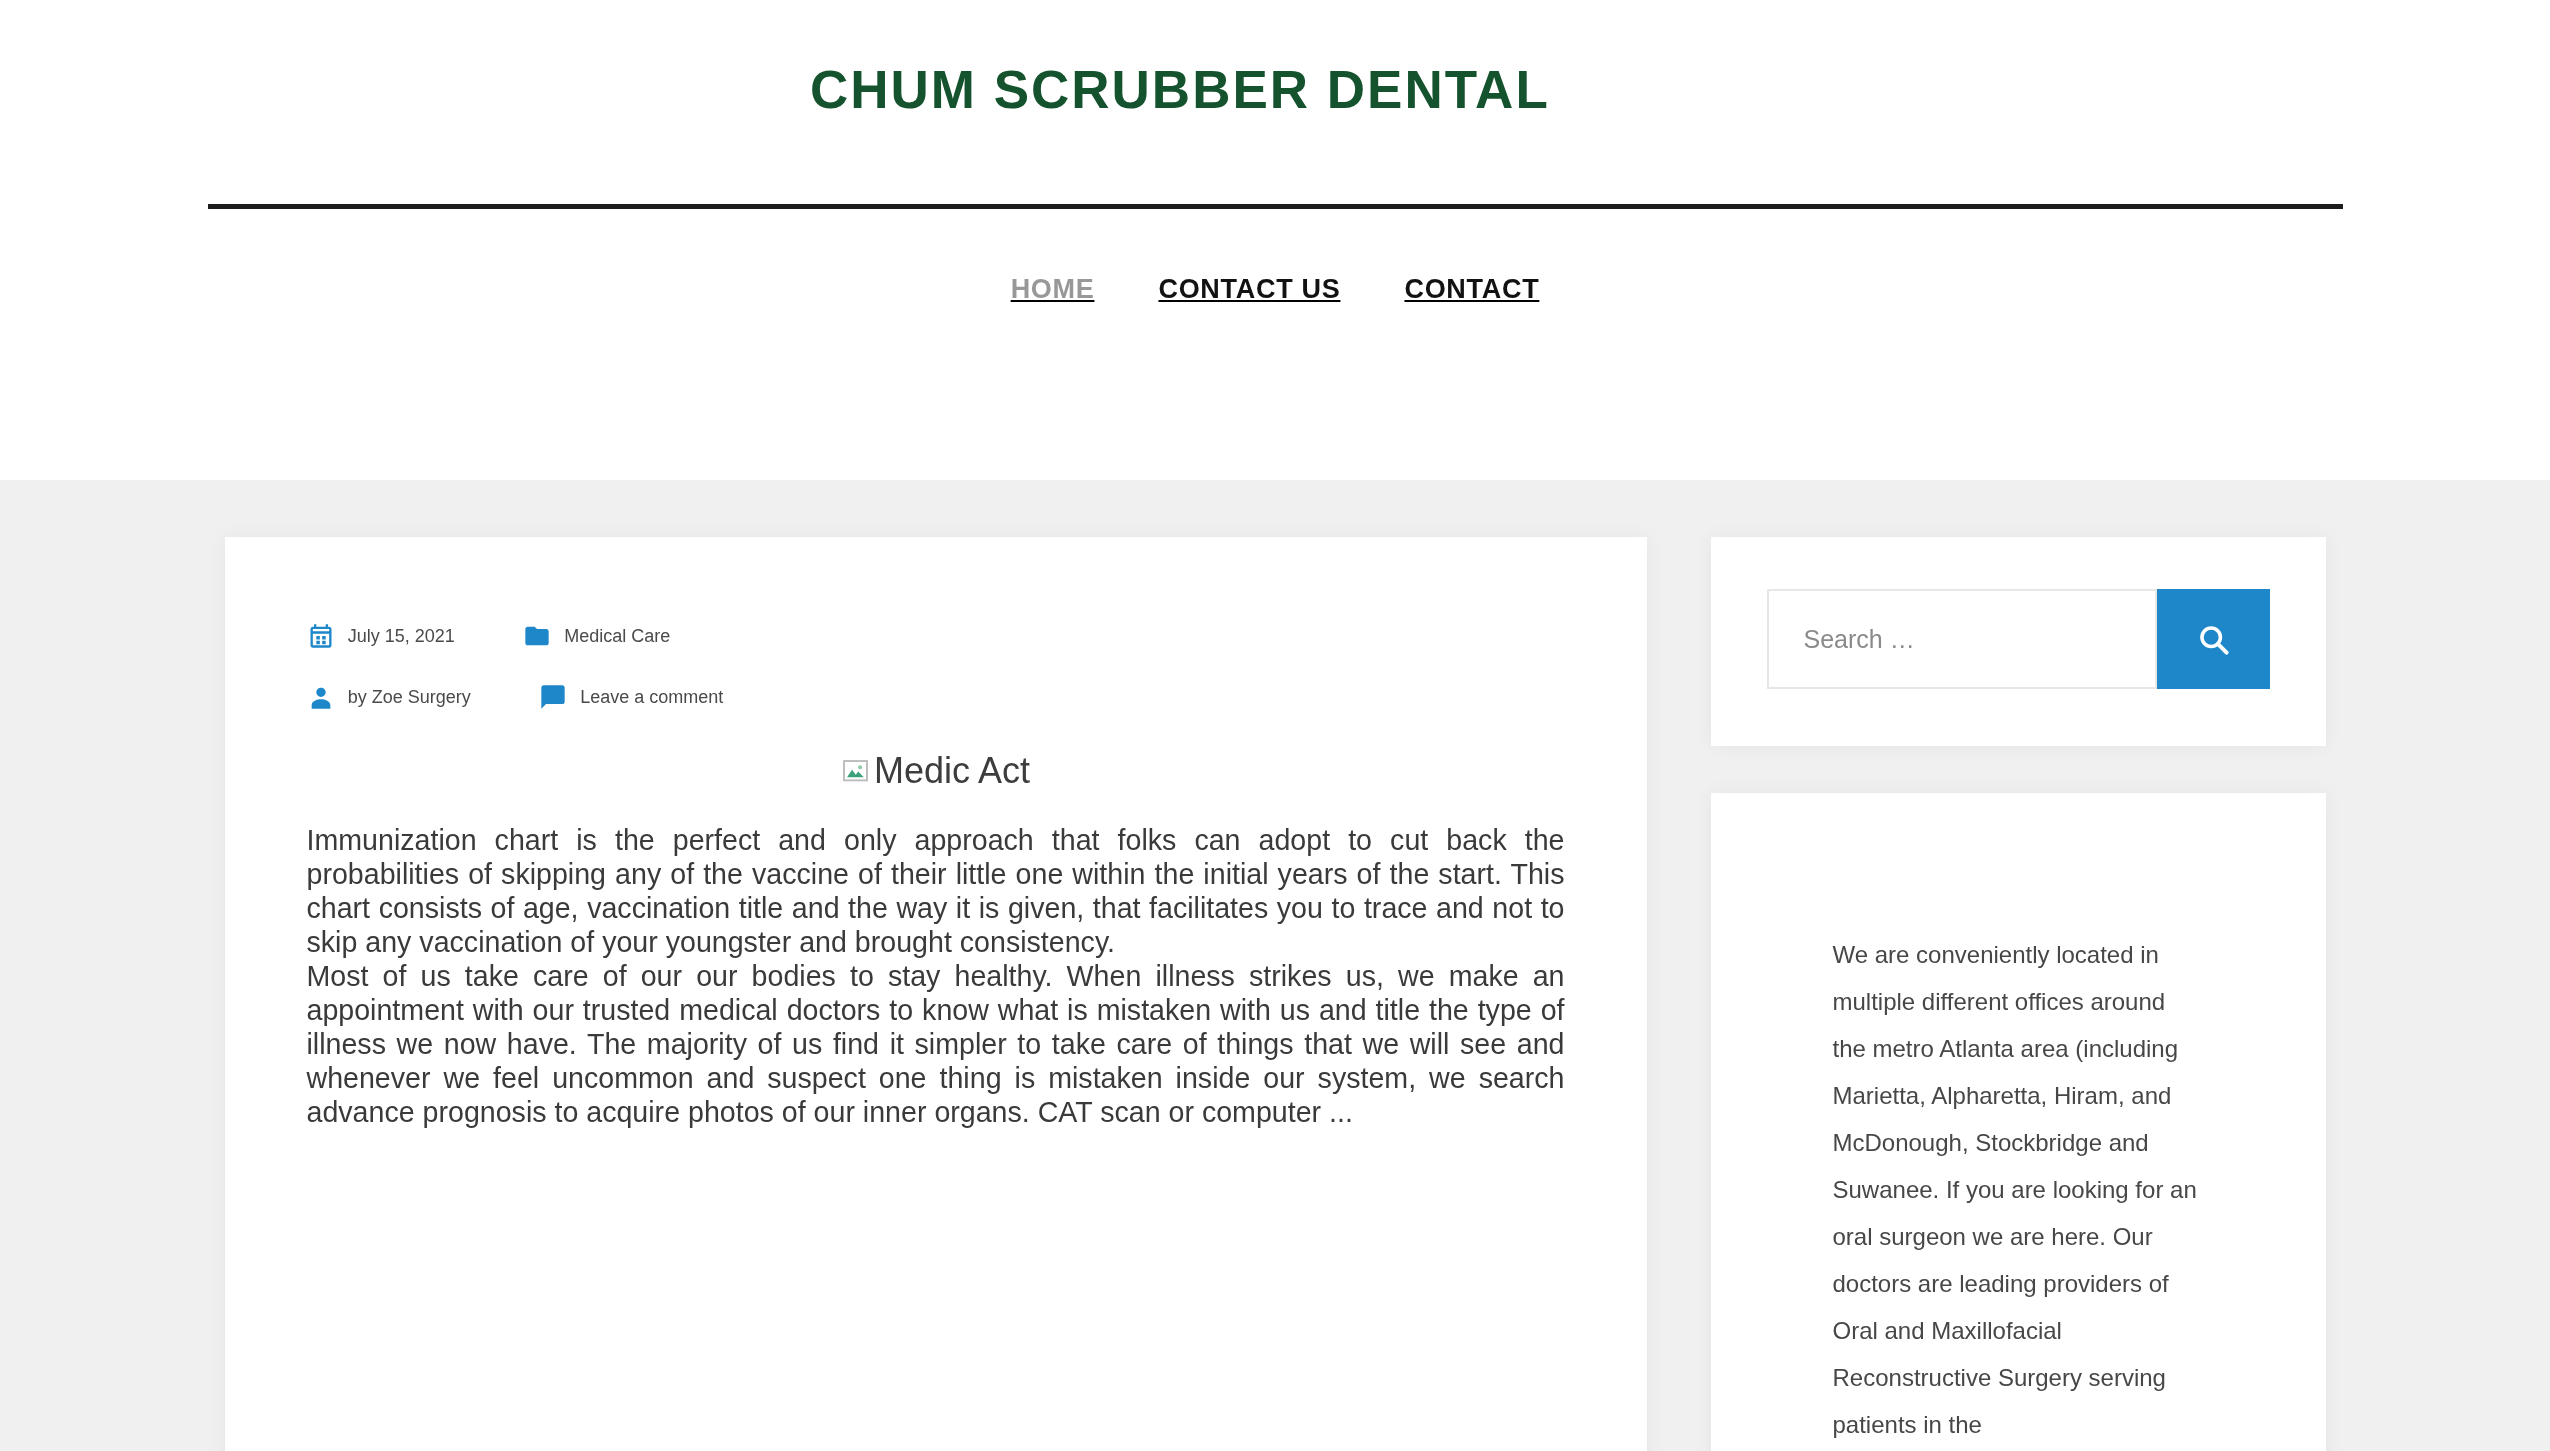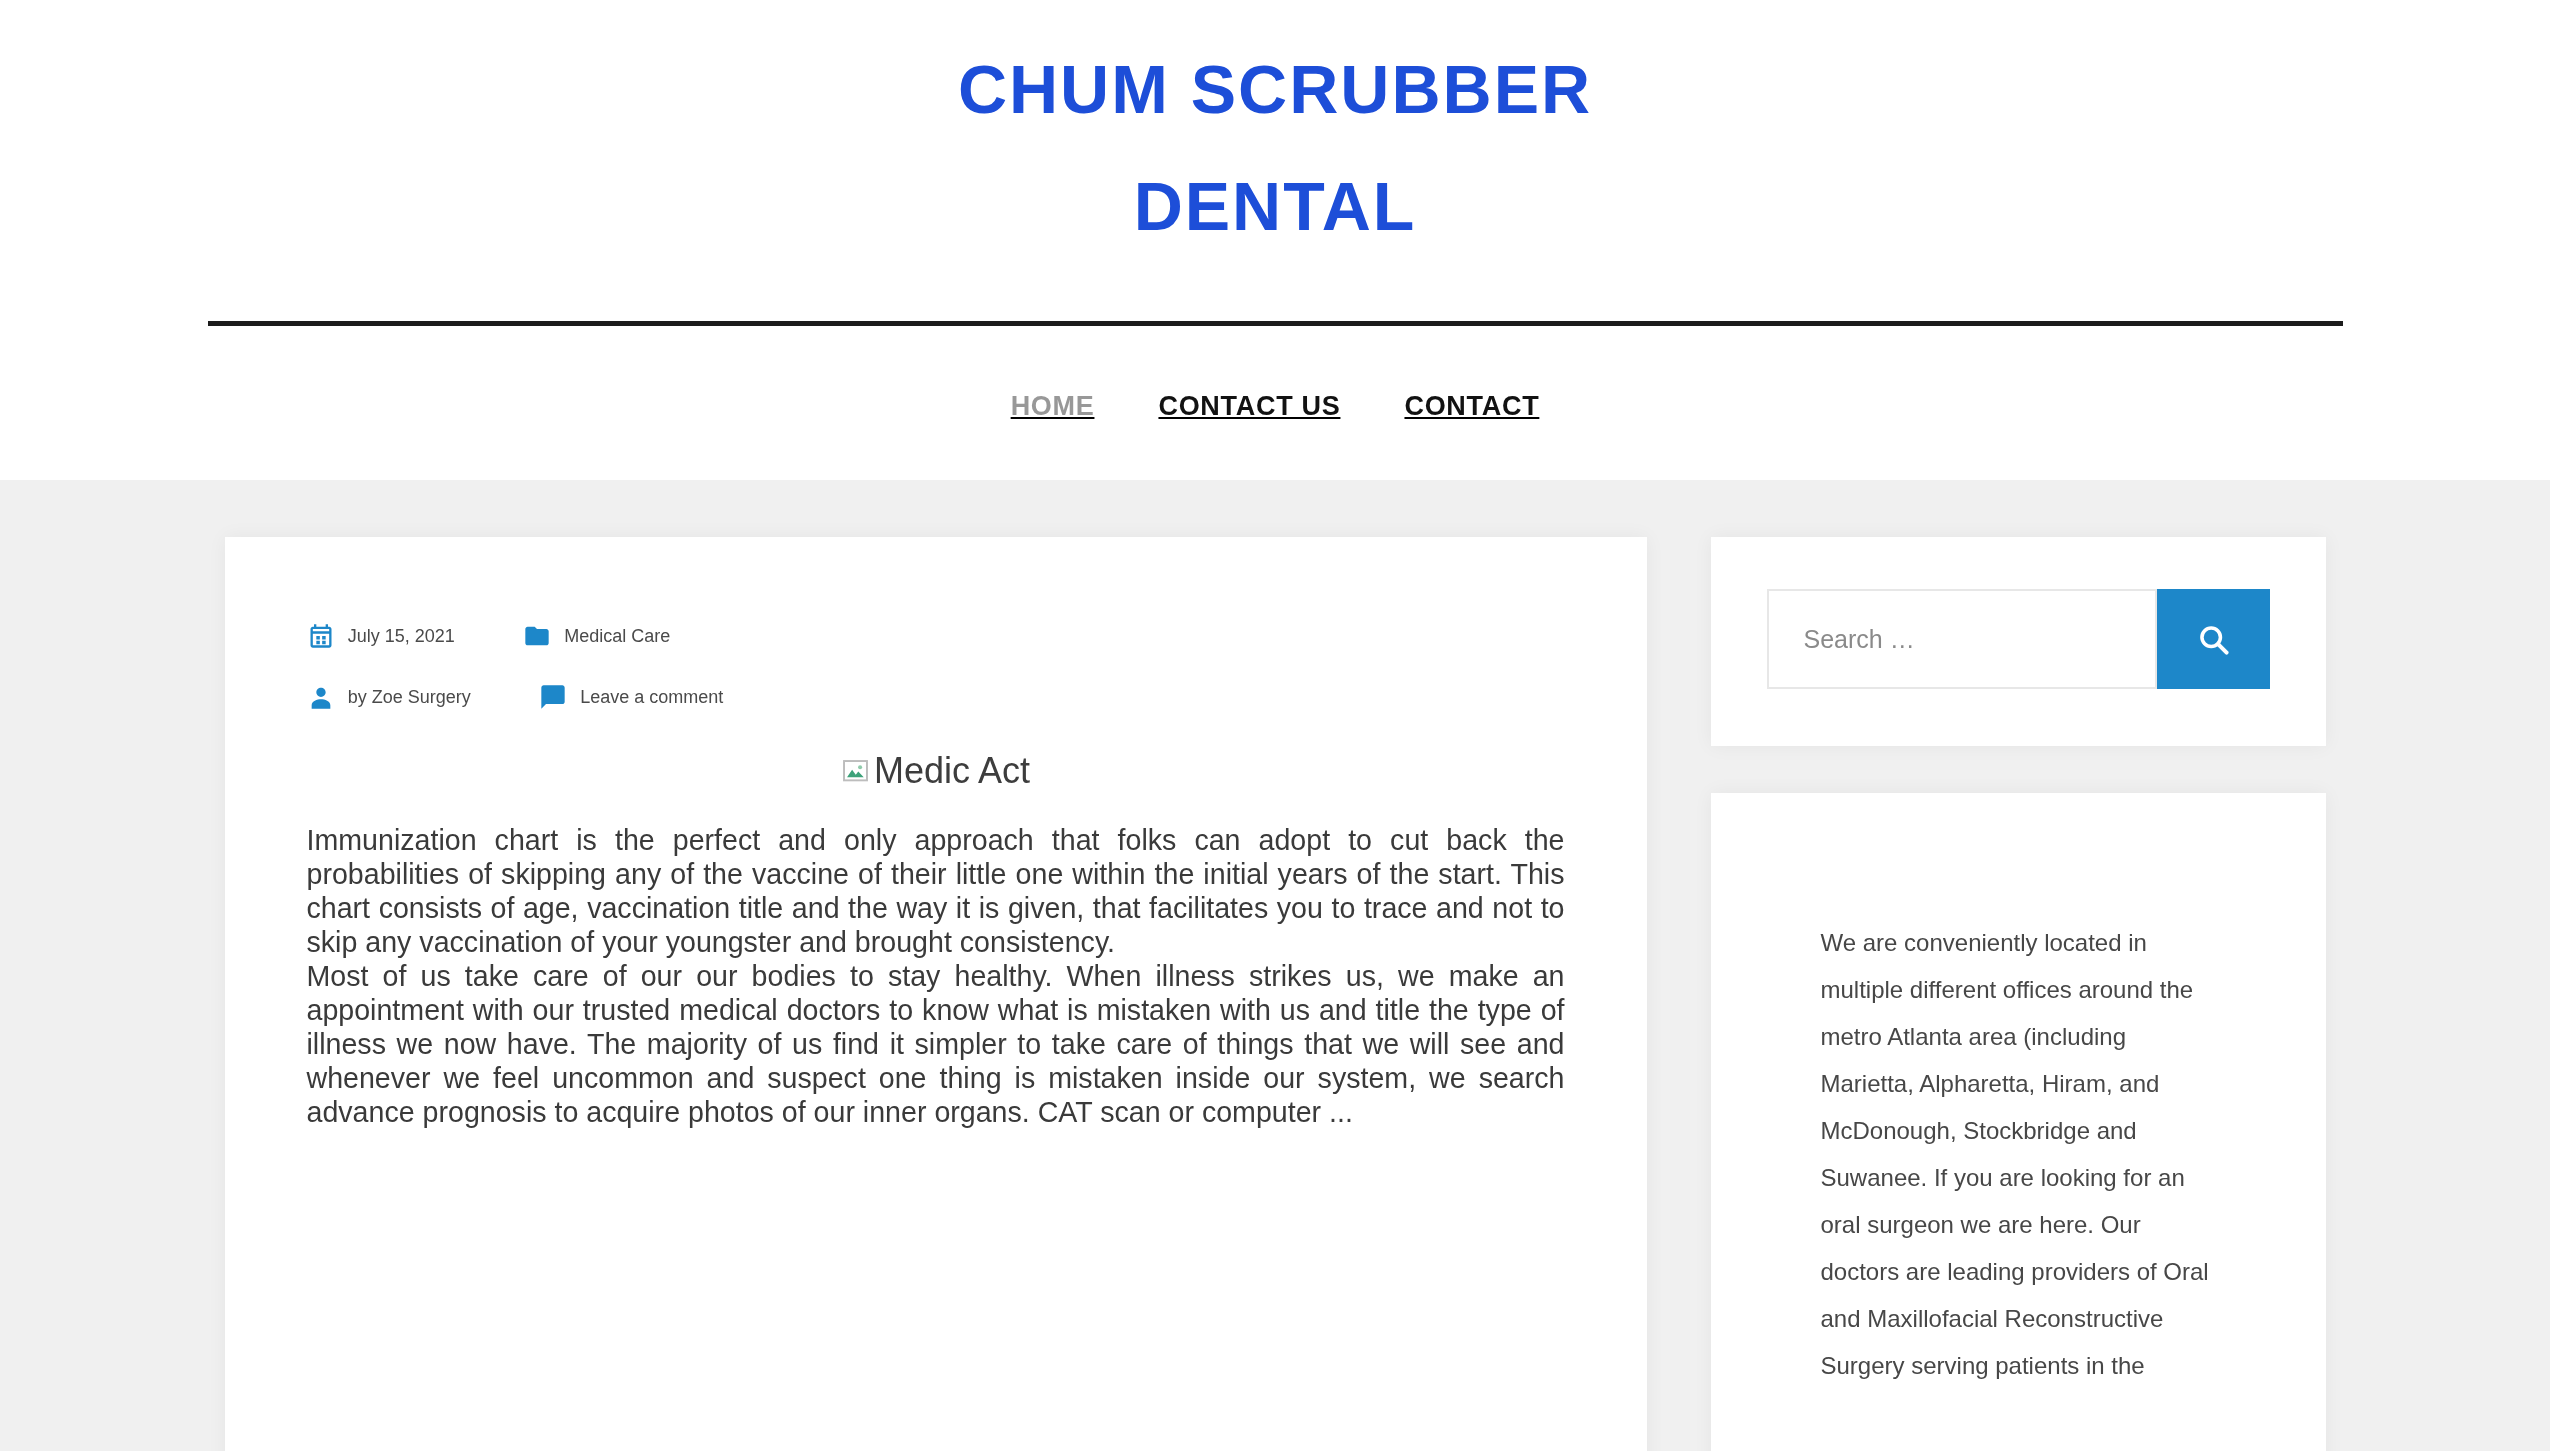--- a/index.html
+++ b/index.html
@@ -18,26 +18,26 @@
 
   
   .site-header {
     background: #ffffff;
     height: 480px;
     padding-top: 31px;
   }
   .site-title {
     margin: 0 auto;
     max-width: 930px;
-    text-align: center;
-    font-size: 68px;
+    text-align: left;
+    font-size: 53px;
     line-height: 117px;
     font-weight: bold;
     letter-spacing: 2px;
-    color: #1d4ed8;
+    color: #14532d;
     text-decoration: none;
     display: block;
     cursor: pointer;
   }
   .title-rule {
     width: 2135px;
     height: 4.6px;
     background: #1c1c1c;
     margin: 56px auto 0;
   }
@@ -162,21 +162,21 @@
     cursor: pointer;
     flex: 0 0 auto;
   }
   .search-button svg { width: 37px; height: 37px; }
   .text-widget {
     margin-top: 47px;
     height: 797px;
     padding: 126px 110px 40px;
   }
   .text-widget p {
-    margin: 0;
+    margin: 12px;
     font-size: 24px;
     line-height: 47px;
     color: #474747;
   }
 </style>
 </head>
 <body>
 
 <div class="page">
 

